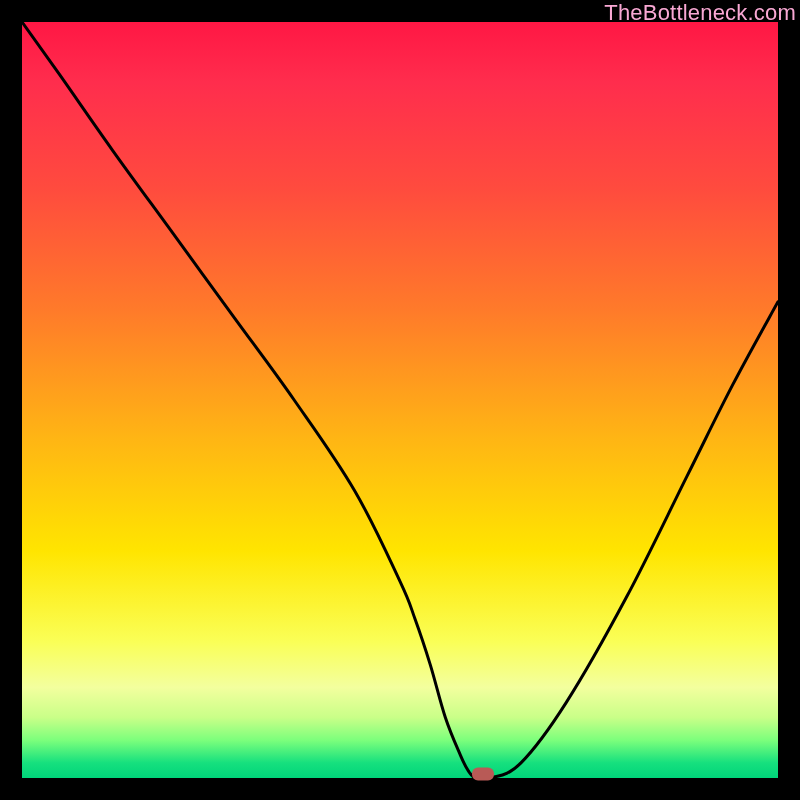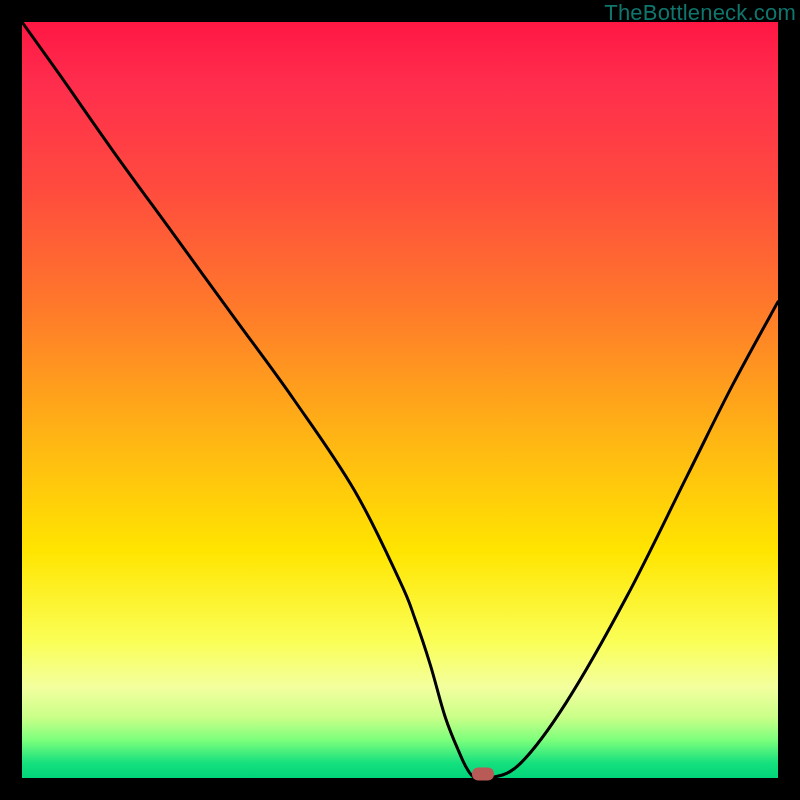--- a/index.html
+++ b/index.html
@@ -39,21 +39,21 @@
       #c9ff88 92%,
       #7cff7c 95%,
       #16e07e 98%,
       #00d47a 100%
     );
   }
   .watermark {
     position: absolute;
     top: 0px;
     right: 4px;
-    color: #0f766e;
+    color: #f9a8d4;
     font-size: 22px;
     font-weight: 500;
     letter-spacing: 0.2px;
     user-select: none;
   }
   svg.curve {
     position: absolute;
     left: 0;
     top: 0;
     width: 756px;

